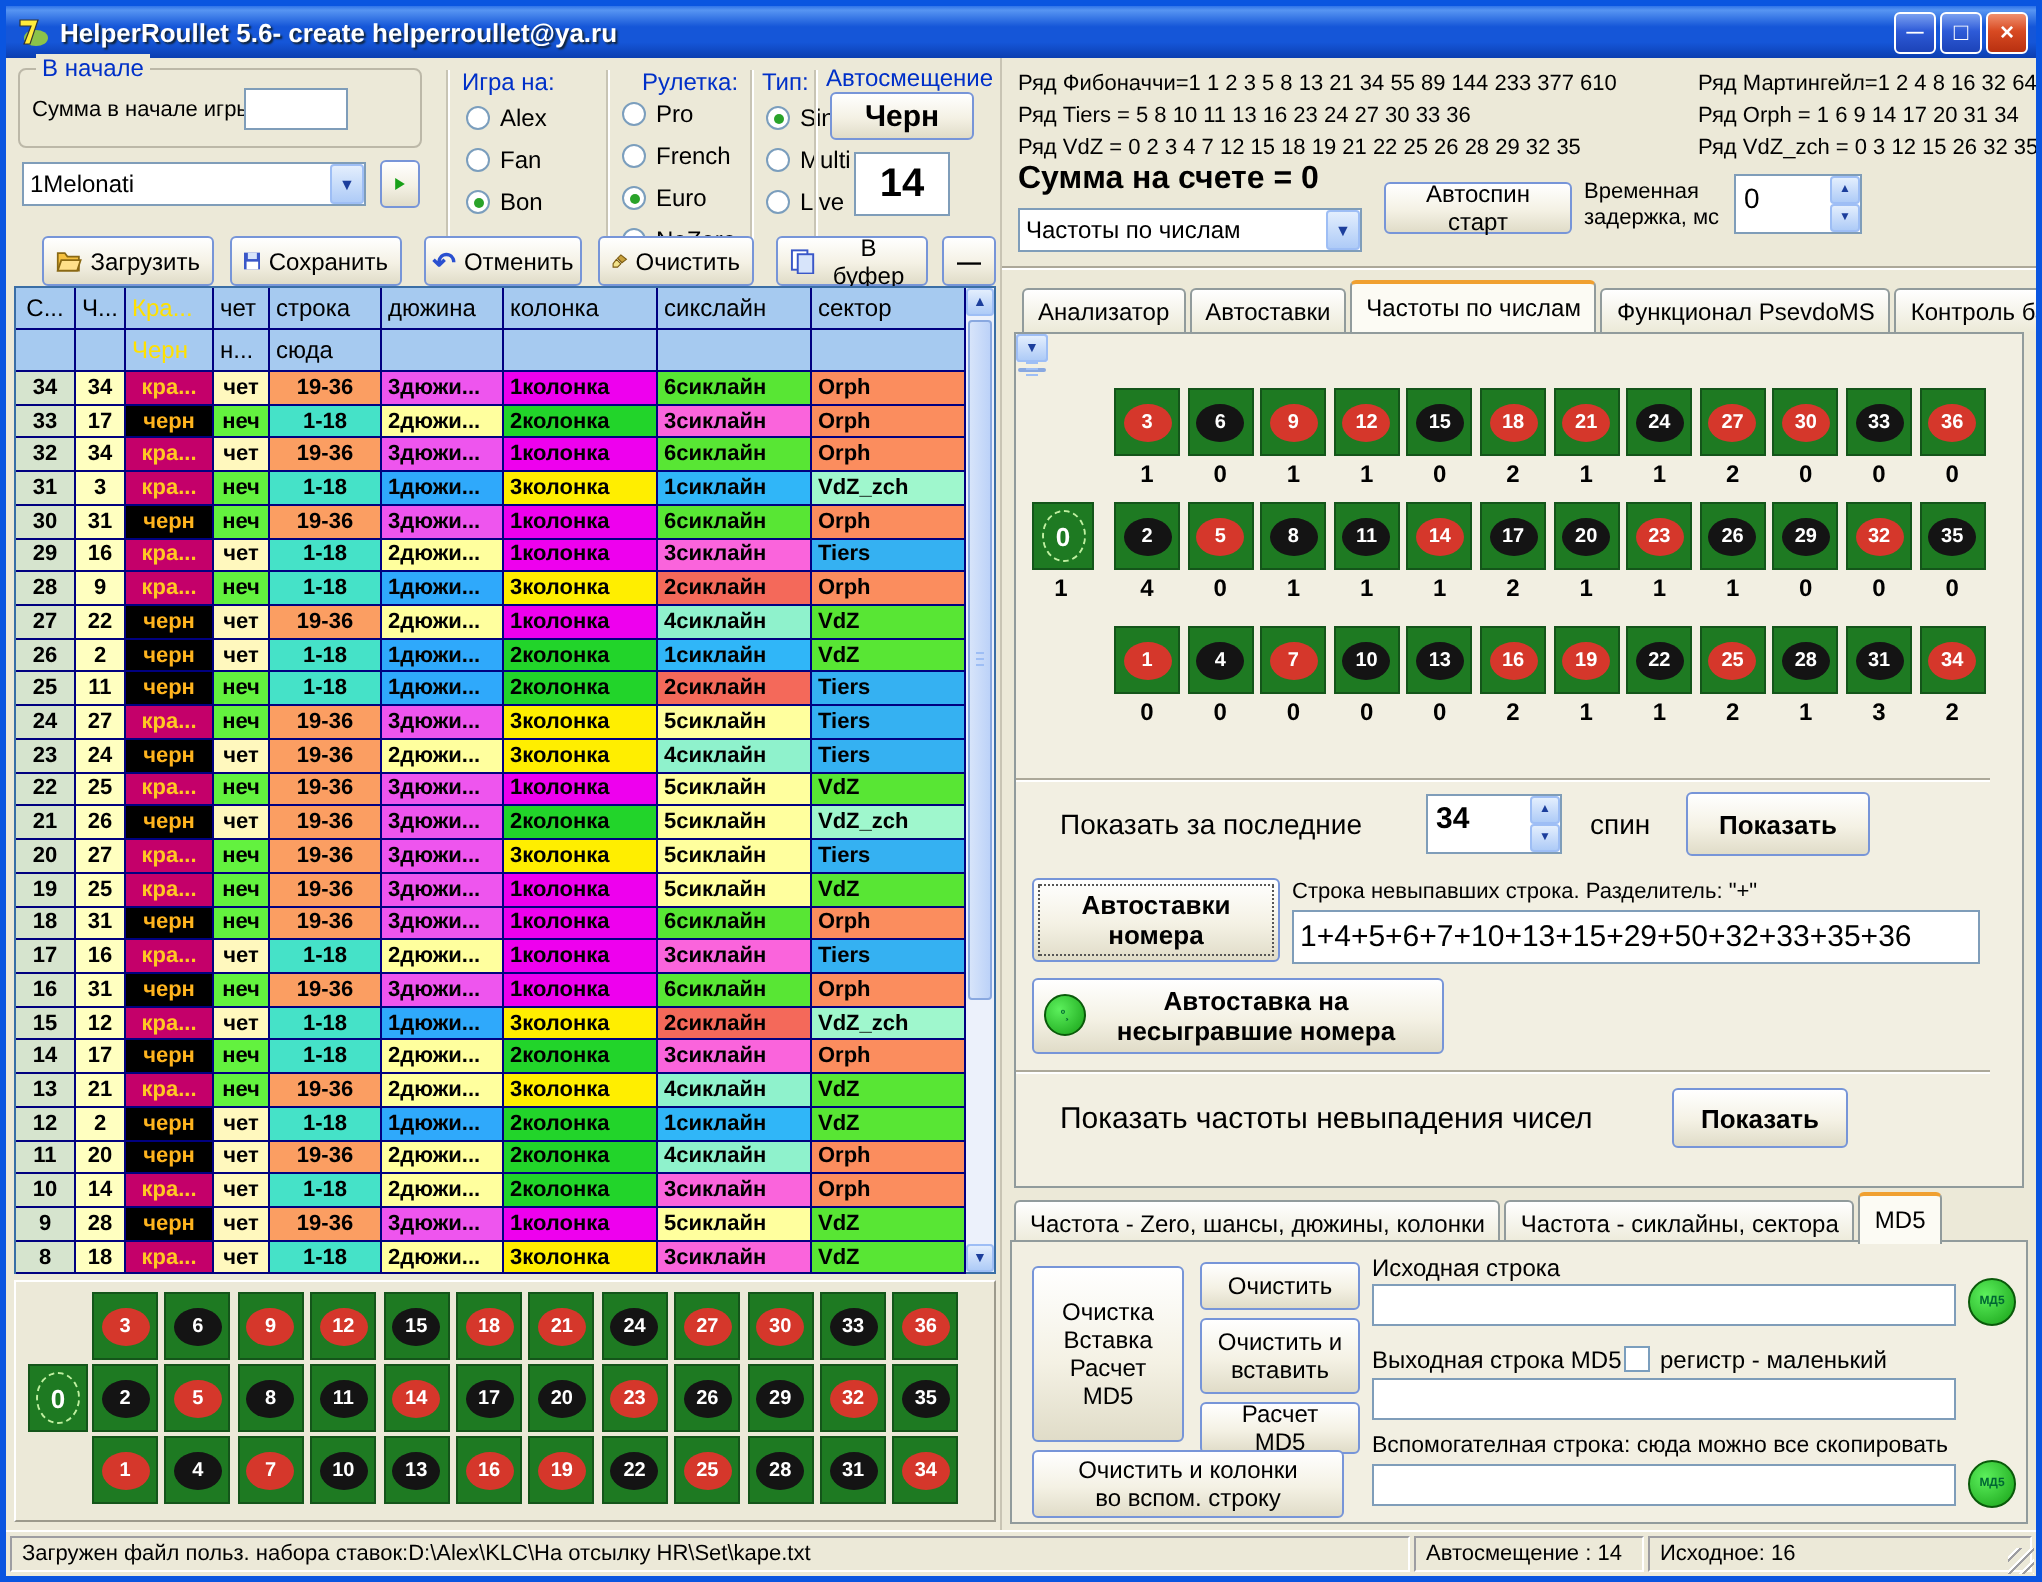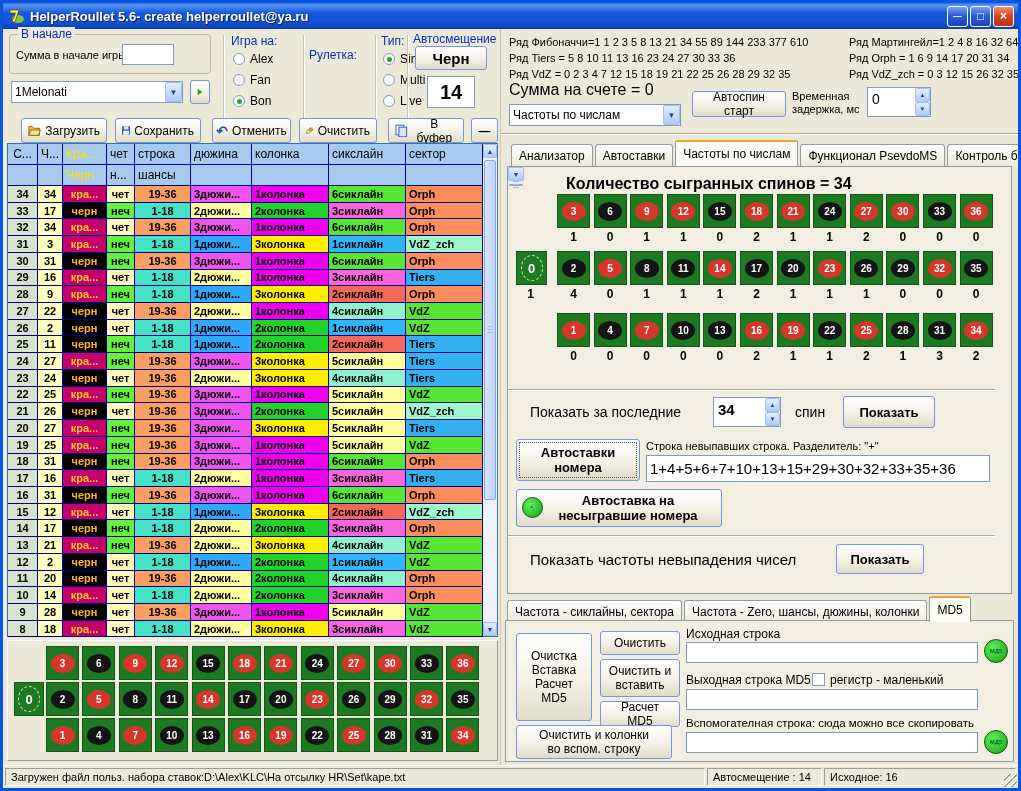--- a/index.html
+++ b/index.html
@@ -150,21 +150,39 @@
           <span class="radio"></span>
           <span>Fan</span>
         </div>
         <div class="radio-row">
           <span class="radio on"></span>
           <span>Bon</span>
         </div>
       </div>
 
     <span class="vsep" style="left:300px;top:6px;height:100px;"></span>
-    <span class="bluecap abs" style="left:306px;top:5px;margin-top:14px;">Рулетка:</span>
+    <span class="bluecap abs" style="left:318px;top:5px;">Рулетка:</span>
+    <div class="abs" style="left:308px;top:17px;">
+        <div class="radio-row" style="height: 21px;">
+          <span class="radio"></span>
+          <span>Pro</span>
+        </div>
+        <div class="radio-row" style="height: 21px;">
+          <span class="radio"></span>
+          <span>French</span>
+        </div>
+        <div class="radio-row" style="height: 21px;">
+          <span class="radio on"></span>
+          <span>Euro</span>
+        </div>
+        <div class="radio-row" style="height: 21px;">
+          <span class="radio"></span>
+          <span>NoZero</span>
+        </div>
+      </div>
 
     <span class="vsep" style="left:372px;top:6px;height:100px;"></span>
     <span class="bluecap abs" style="left:378px;top:5px;">Тип:</span>
     <div class="abs" style="left:380px;top:19px;">
         <div class="radio-row">
           <span class="radio on"></span>
           <span>Singl</span>
         </div>
         <div class="radio-row">
           <span class="radio"></span>
@@ -224,21 +242,21 @@
           <div class="tc th" style="background: rgb(166, 202, 240);">чет</div>
           <div class="tc th" style="background: rgb(166, 202, 240);">строка</div>
           <div class="tc th" style="background: rgb(166, 202, 240);">дюжина</div>
           <div class="tc th" style="background: rgb(166, 202, 240);">колонка</div>
           <div class="tc th" style="background: rgb(166, 202, 240);">сикслайн</div>
           <div class="tc th" style="background: rgb(166, 202, 240);">сектор</div>
           <div class="tc th ca" style="background: rgb(166, 202, 240);"></div>
           <div class="tc th ca" style="background: rgb(166, 202, 240);"></div>
           <div class="tc th" style="color: rgb(255, 224, 0); background: rgb(166, 202, 240);">Черн</div>
           <div class="tc th" style="background: rgb(166, 202, 240);">н...</div>
-          <div class="tc th" style="background: rgb(166, 202, 240);">шансы</div>
+          <div class="tc th" style="background: rgb(166, 202, 240);">сюда</div>
           <div class="tc th" style="background: rgb(166, 202, 240);"></div>
           <div class="tc th" style="background: rgb(166, 202, 240);"></div>
           <div class="tc th" style="background: rgb(166, 202, 240);"></div>
           <div class="tc th" style="background: rgb(166, 202, 240);"></div>
           <div class="tc ca" style="background: rgb(214, 228, 206);">34</div>
           <div class="tc ca" style="background: rgb(255, 255, 192);">34</div>
           <div class="tc ca" style="background: rgb(196, 0, 106); color: rgb(255, 200, 34);">кра...</div>
           <div class="tc ca" style="background: rgb(255, 248, 190); color: rgb(0, 0, 0);">чет</div>
           <div class="tc ca" style="background: rgb(251, 158, 98); color: rgb(0, 0, 0);">19-36</div>
           <div class="tc" style="background: rgb(238, 85, 238); color: rgb(0, 0, 0);">3дюжи...</div>
@@ -606,21 +624,21 @@
           <div class="serline">Ряд Фибоначчи=1 1 2 3 5 8 13 21 34 55 89 144 233 377 610</div>
           <div class="serline">Ряд Tiers = 5 8 10 11 13 16 23 24 27 30 33 36</div>
           <div class="serline">Ряд VdZ = 0 2 3 4 7 12 15 18 19 21 22 25 26 28 29 32 35</div>
         </div>
       <div class="abs" style="left:348px;top:5px;line-height:16px;width:172px;overflow:hidden;" id="series-right">
           <div class="serline">Ряд Мартингейл=1 2 4 8 16 32 64 128 2</div>
           <div class="serline">Ряд Orph = 1 6 9 14 17 20 31 34</div>
           <div class="serline">Ряд VdZ_zch = 0 3 12 15 26 32 35</div>
         </div>
 
-      <span class="abs" style="left:8px;top:52px;font-size:16px;font-weight:normal;text-align:right;">Сумма на счете = 0</span>
+      <span class="abs" style="left:8px;top:52px;font-size:16px;font-weight:bold;text-align:right;">Сумма на счете = 0</span>
       <div class="combo abs" style="left:8px;top:75px;width:172px;height:22px;">
         <span class="val">Частоты по числам</span>
         <span class="drop">▼</span>
       </div>
       <button class="xpbtn abs" style="left:191px;top:62px;width:94px;height:26px;">Автоспин старт</button>
       <span class="lbl abs" style="left:291px;top:61px;">Временная</span>
       <span class="lbl abs" style="left:291px;top:74px;">задержка, мс</span>
       <div class="spinner abs" style="left:366px;top:58px;width:64px;height:30px;">
         <span class="sval">0</span>
         <span class="spincol">
@@ -632,21 +650,20 @@
 
       <div class="tabs" style="left:10px;top:110px;height:27px;" id="toptabs">
           <div class="tab">Анализатор</div>
           <div class="tab">Автоставки</div>
           <div class="tab active">Частоты по числам</div>
           <div class="tab">Функционал PsevdoMS</div>
           <div class="tab">Контроль банкро</div>
         </div>
 
       <div id="freqpanel">
-        <span class="abs" style="left:58px;top:8px;font-size:16px;font-weight:bold;">Количество сыгранных спинов = 34</span>
         <div id="freqgrid">
             <div class="gcell" style="left: 49px; top: 27px; width: 33px;">
               <span class="oval red">3</span>
             </div>
             <div class="cnt" style="left: 49px; top: 63px;">1</div>
             <div class="gcell" style="left: 85.6px; top: 27px; width: 33px;">
               <span class="oval blk">6</span>
             </div>
             <div class="cnt" style="left: 85.6px; top: 63px;">0</div>
             <div class="gcell" style="left: 122.2px; top: 27px; width: 33px;">
@@ -801,42 +818,42 @@
             </span>
         </div>
         <span class="abs" style="left:287px;top:237px;font-size:14px;">спин</span>
         <button class="xpbtn abs" style="left:335px;top:229px;width:92px;height:32px;font-weight:bold;font-size:13px;">Показать</button>
 
         <button class="xpbtn abs" style="left:8px;top:272px;width:124px;height:42px;font-weight:bold;font-size:13px;flex-direction:column;outline:1px dotted #555;outline-offset:-4px;">
           <span>Автоставки</span>
           <span>номера</span>
         </button>
         <span class="abs" style="left:138px;top:273px;font-size:11px;">Строка невыпавших строка. Разделитель: "+"</span>
-        <div class="tin abs" style="left:138px;top:288px;width:344px;height:27px;font-size:15px;display:flex;align-items:center;">1+4+5+6+7+10+13+15+29+30+32+33+35+36</div>
+        <div class="tin abs" style="left:138px;top:288px;width:344px;height:27px;font-size:15px;display:flex;align-items:center;">1+4+5+6+7+10+13+15+29+50+32+33+35+36</div>
 
         <button class="xpbtn abs" style="left:8px;top:322px;width:206px;height:38px;font-weight:bold;font-size:13px;flex-direction:column;padding-left:24px;">
           <span>Автоставка на</span>
           <span>несыгравшие номера</span>
         </button>
         <span class="gicon abs" style="left:14px;top:330px;width:21px;height:21px;">º¸</span>
 
         <span class="divh" style="top:368px;"></span>
         <span class="abs" style="left:22px;top:384px;font-size:15px;">Показать частоты невыпадения чисел</span>
         <button class="xpbtn abs" style="left:328px;top:377px;width:88px;height:30px;font-weight:bold;font-size:13px;">Показать</button>
 
         <div class="vscroll abs" style="right:0;top:0;bottom:0;width:16px;">
           <div class="sarrow">▲</div>
           <div class="sthumb" style="top:17px;bottom:17px;"></div>
           <div class="sarrow" style="position:absolute;bottom:0;left:0;right:0;">▼</div>
         </div>
       </div>
 
       <div class="tabs" style="left:6px;top:566px;height:27px;font-size:12px;" id="bottabs">
+          <div class="tab">Частота - Zero, шансы, дюжины, колонки</div>
           <div class="tab">Частота - сиклайны, сектора</div>
-          <div class="tab">Частота - Zero, шансы, дюжины, колонки</div>
           <div class="tab active">MD5</div>
         </div>
 
       <div id="md5">
         <button class="xpbtn abs" style="left:10px;top:12px;width:76px;height:88px;flex-direction:column;">
           <span>Очистка</span>
           <span>Вставка</span>
           <span>Расчет MD5</span>
         </button>
         <button class="xpbtn abs" style="left:94px;top:10px;width:80px;height:24px;">Очистить</button>

